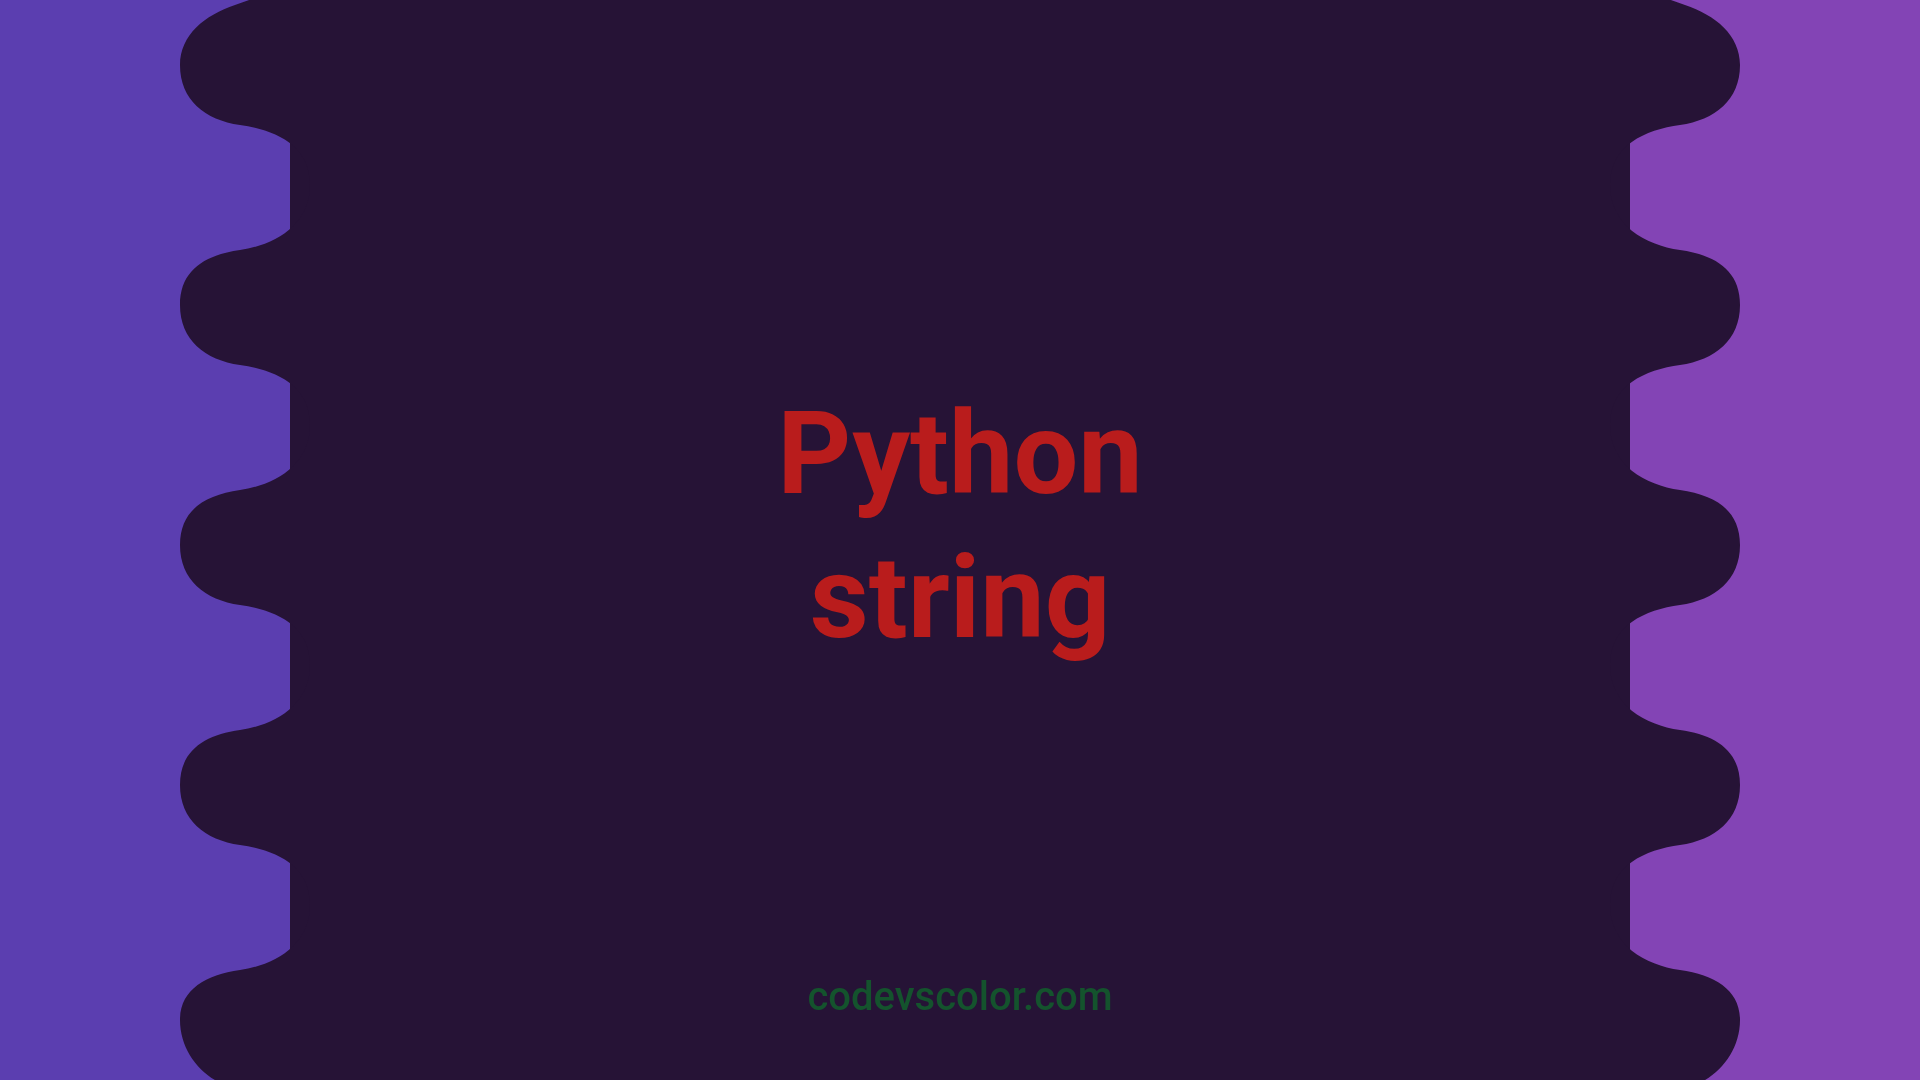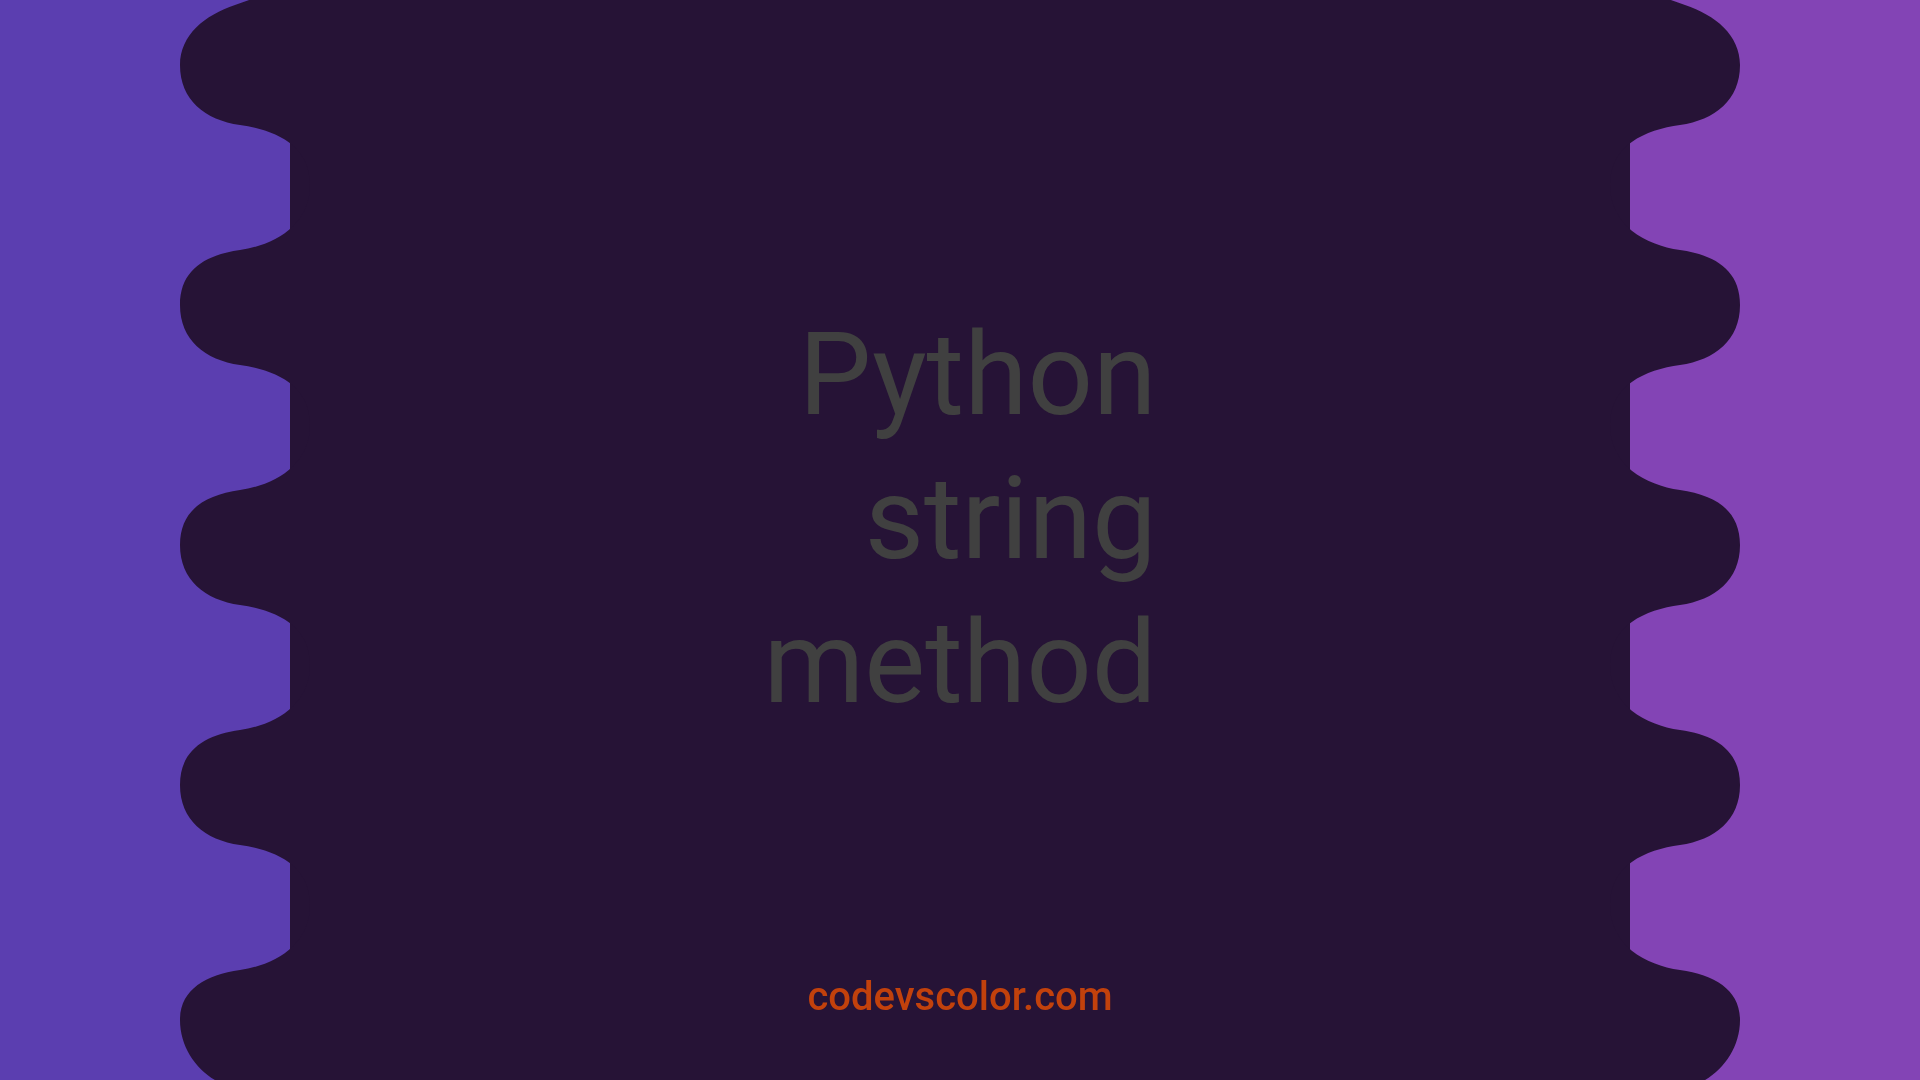--- a/index.html
+++ b/index.html
@@ -50,33 +50,33 @@
     .blob-right {
       right: 150px;
       width: 280px;
       transform: scaleX(-1);
     }
     .title {
       position: absolute;
       top: 50%;
       left: 50%;
       transform: translate(-50%, -55%);
-      color: #404040;
+      color: #b91c1c;
       font-size: 115px;
-      font-weight: 400;
-      text-align: right;
+      font-weight: 700;
+      text-align: center;
       line-height: 1.25;
       white-space: nowrap;
     }
     .footer {
       position: absolute;
       bottom: 60px;
       left: 50%;
       transform: translateX(-50%);
-      color: #c2410c;
+      color: #14532d;
       font-size: 40px;
       font-weight: 500;
     }
   </style>
 </head>
 <body>
 
 <div class="bg-left"></div>
 <div class="bg-right"></div>
 
@@ -136,16 +136,15 @@
     C 55 120, 30 100, 30 65
     C 30 35, 55 15, 85 5
     C 115 -5, 150 -20, 150 -40
     Z
   "></path>
 </svg>
 
 <div class="title">
   <div>Python</div>
   <div>string</div>
-  <div>method</div>
 </div>
 
 <div class="footer">codevscolor.com</div>
 
 </body></html>

